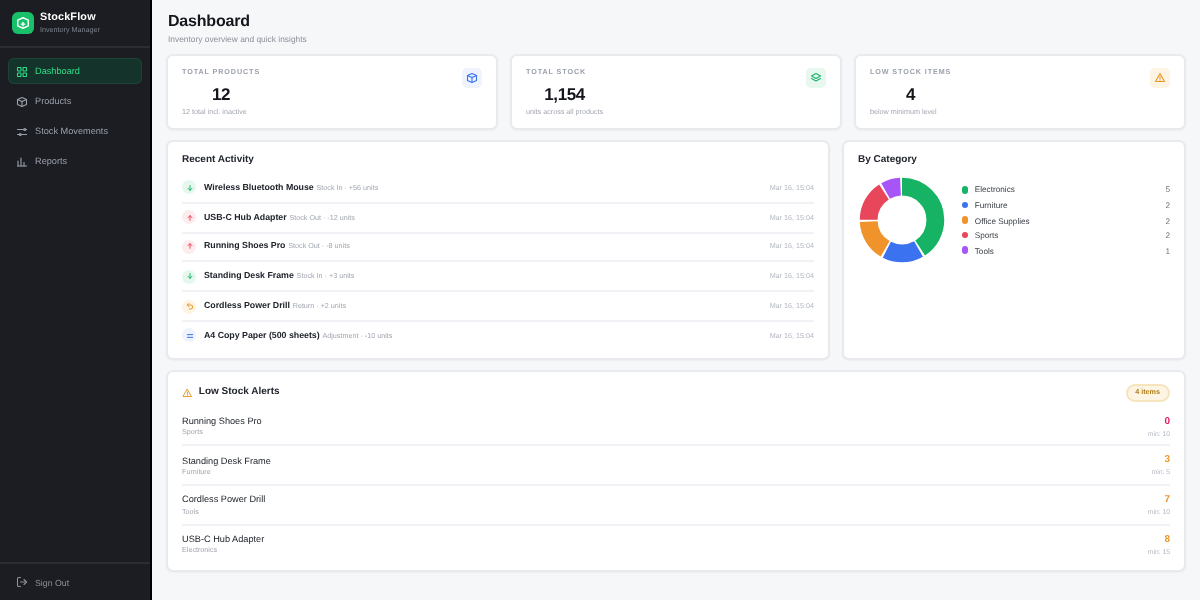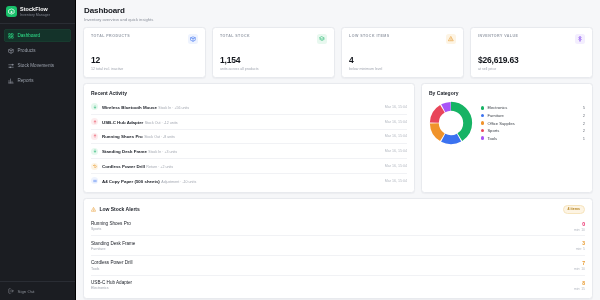--- a/index.html
+++ b/index.html
@@ -80,21 +80,21 @@
     border: .5px solid #e8eaee;
     border-radius: 3.5px;
     box-shadow: 0 .5px 1px rgba(16,24,40,.04);
   }
   .stat {
     flex: 1 1 0; min-width: 0;
     padding: 6px 7px;
     display: flex; align-items: flex-start; justify-content: space-between; gap: 4px;
   }
   .stat-label { font-size: 3.6px; color: #9aa0ab; letter-spacing: .45px; font-weight: bold; white-space: nowrap;}
-  .stat-value { font-size: 8.5px; font-weight: bold; color: #13161c; margin-top: 17px; letter-spacing: -.2px; white-space: nowrap;}
+  .stat-value { font-size: 8.5px; font-weight: bold; color: #13161c; margin-top: 4px; letter-spacing: -.2px; white-space: nowrap; text-align: center;}
   .stat-hint { font-size: 3.6px; color: #a2a7b1; margin-top: 2.5px; white-space: nowrap;}
   .stat-badge {
     width: 10px; height: 10px; border-radius: 2.5px;
     display: flex; align-items: center; justify-content: center;
     flex: 0 0 10px;
   }
 
   
   .mid { display: flex; gap: 6px; align-items: stretch; }
   .activity { flex: 1 1 0; min-width: 0; padding: 6px 7px 4px 7px; }
@@ -272,33 +272,20 @@
       </div>
       <span class="stat-badge" style="background:#fdf4e4">
         <svg width="6" height="6" viewBox="0 0 24 24" fill="none" stroke="#e8982a" stroke-width="2.2" stroke-linecap="round" stroke-linejoin="round">
           <path d="M12 3l9 16H3z"></path>
             <path d="M12 9v5"></path>
             <path d="M12 16.5h.01"></path>
         </svg>
       </span>
     </div>
 
-    <div class="card stat">
-      <div>
-        <div class="stat-label">INVENTORY VALUE</div>
-        <div class="stat-value">$26,619.63</div>
-        <div class="stat-hint">at sell price</div>
-      </div>
-      <span class="stat-badge" style="background:#f3eefe">
-        <svg width="6" height="6" viewBox="0 0 24 24" fill="none" stroke="#8a4ff0" stroke-width="2.4" stroke-linecap="round" stroke-linejoin="round">
-          <path d="M12 2v20"></path>
-            <path d="M17 6.5c0-2-2.2-3-5-3s-5 1-5 3.2S9 10 12 10.5s5 1.3 5 3.4-2.2 3.1-5 3.1-5-1-5-3"></path>
-        </svg>
-      </span>
-    </div>
   </section>
 
   <section class="mid">
 
     <div class="card activity">
       <div class="panel-title">Recent Activity</div>
       <div class="act-list">
 
         <div class="act-row">
           <span class="act-dot" style="background:#e6f8ee">

